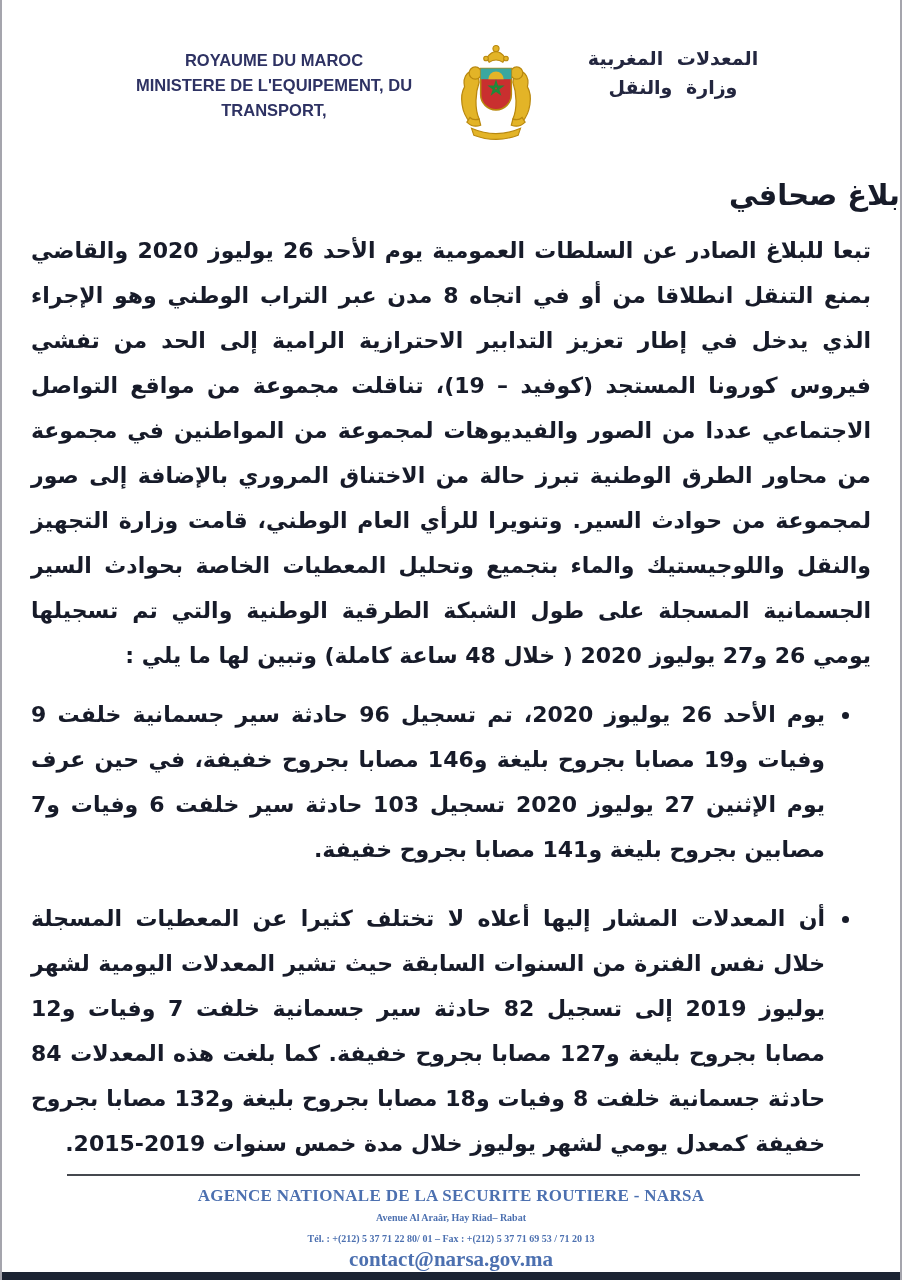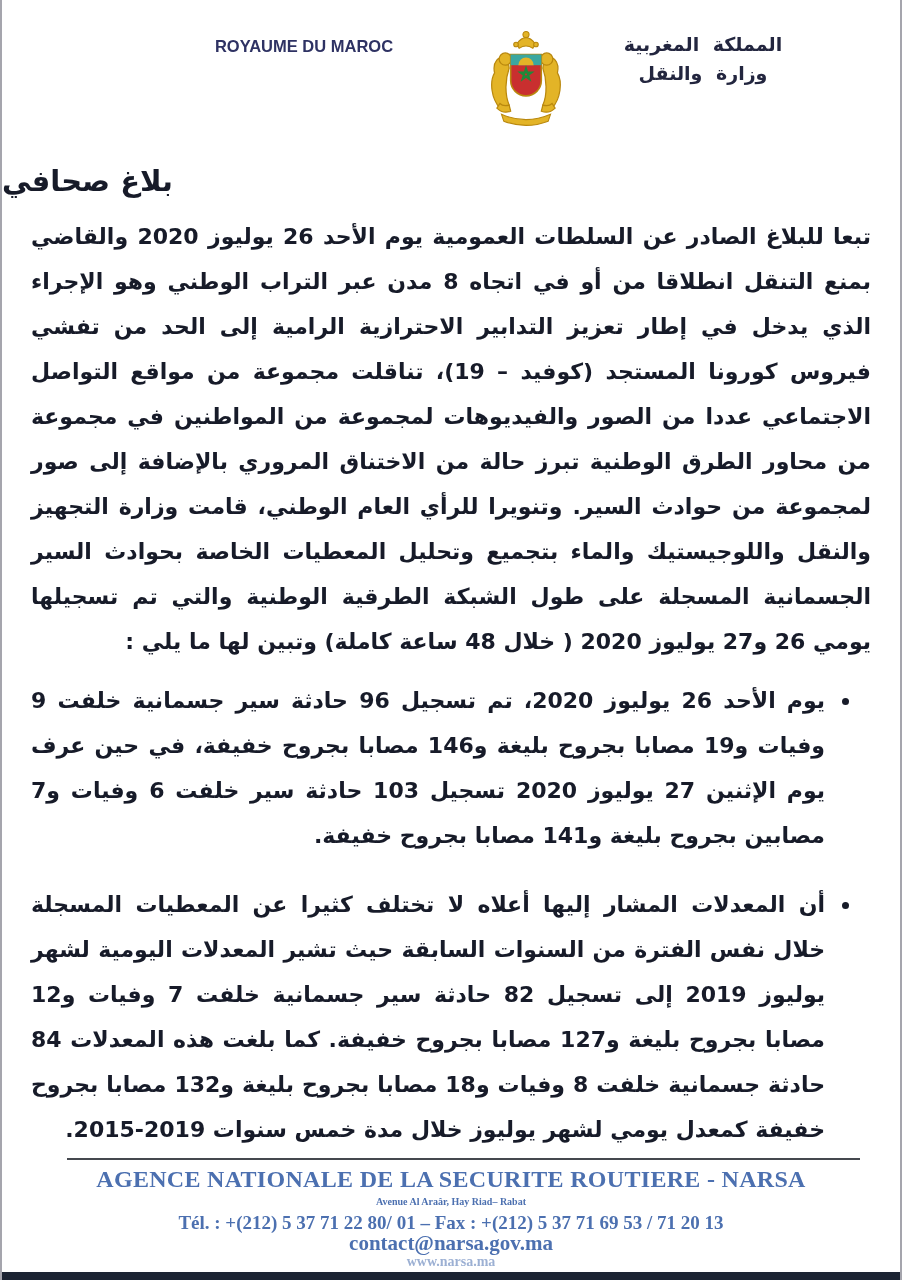--- a/index.html
+++ b/index.html
@@ -9,22 +9,22 @@
     margin:0 auto;
     background:#fff;
     box-sizing:border-box;
     border-left:2px solid var(--edge,#a5a5ad);
     border-right:2px solid var(--edge,#a5a5ad);
     overflow:hidden;
     font-family:"DejaVu Sans", sans-serif;
   }
   
   .letterhead{
-    display:flex;justify-content:flex-end;align-items:flex-start;
-    padding:28px 66px 0 66px;
+    display:flex;justify-content:center;align-items:flex-start;
+    padding:42px 66px 0 66px;
   }
   .ministry-fr{
     width:352px;
     text-align:center;
     color:var(--navy,#2e3263);
     font-family:"Liberation Sans", sans-serif;
     font-weight:bold;
     font-size:16.5px;
     line-height:25px;
     padding-top:6px;
@@ -37,21 +37,21 @@
     color:var(--navy-dark,#23263f);
     font-weight:bold;
     font-size:19px;
     line-height:29px;
     word-spacing:7px;
     padding-top:2px;
   }
   
   .doc-title{
     margin:34px 0 0 0;
-    text-align:left;
+    text-align:right;
     direction:rtl;
     color:var(--ink,#171b29);
     font-size:29px;
     font-weight:bold;
   }
   
   .doc-body{
     direction:rtl;
     padding:0 29px;
     color:var(--ink,#171b29);
@@ -75,38 +75,39 @@
     position:absolute;left:0;right:0;bottom:10px;
     text-align:center;
     color:var(--footer-blue,#4c70b0);
     font-family:"Liberation Serif", serif;
   }
   .footer-divider{
     height:0;
     border-top:2px solid var(--divider,#45484f);
     margin:0 40px 8px 65px;
   }
-  .agency-name{font-size:24px;font-weight:bold;letter-spacing:.3px;line-height:23px;}
+  .agency-name{font-size:17px;font-weight:bold;letter-spacing:.3px;line-height:23px;}
   .agency-address{font-size:10px;font-weight:bold;line-height:21px;}
-  .agency-phone{font-size:19px;font-weight:bold;line-height:21px;}
+  .agency-phone{font-size:10px;font-weight:bold;line-height:21px;}
   .agency-email{font-size:21px;font-weight:bold;line-height:21px;}
   .agency-web{font-size:14px;font-weight:bold;line-height:16px;opacity:.55;}
   .bottom-bar{
     position:absolute;left:0;right:0;bottom:0;height:8px;
     background:var(--bar,#1c2433);
   }
 </style>
 </head>
 <body>
 
 <div class="page">
 
   <header class="letterhead">
     <div class="ministry-fr">
       <div>ROYAUME DU MAROC</div>
+      <div>MINISTERE DE L'EQUIPEMENT, DU TRANSPORT,</div>
     </div>
 
     <div class="emblem">
       <svg viewBox="0 0 120 132" width="92" height="102" aria-hidden="true">
 
         <g style="stroke:var(--gold-dark);stroke-width:1.4;fill:var(--gold);">
           <circle cx="60" cy="8" r="4"></circle>
           <path d="M48,20 Q60,4 72,20 L69,26 Q60,20 51,26 Z"></path>
           <circle cx="47" cy="21" r="3"></circle>
           <circle cx="73" cy="21" r="3"></circle>
@@ -129,21 +130,21 @@
           <path d="M40,34 h40 v14 h-40 Z" style="fill:var(--teal);"></path>
           <path d="M50,48 a10,10 0 0 1 20,0 Z" style="fill:var(--gold);"></path>
           <polygon points="60,52 64.7,66.5 52.4,57.5 67.6,57.5 55.3,66.5" style="fill:none;stroke:var(--green);stroke-width:2.4;"></polygon>
         </g>
 
         <path d="M28,112 q32,14 64,0 l-3,9 q-29,11 -58,0 Z" style="fill:var(--gold);stroke:var(--gold-dark);stroke-width:1.4;"></path>
       </svg>
     </div>
 
     <div class="ministry-ar">
-      <div>المملكة المغربية</div>
+      <div>المعدلات المغربية</div>
       <div>وزارة والنقل</div>
     </div>
   </header>
 
   <h1 class="doc-title">بلاغ صحافي</h1>
 
   <main class="doc-body">
     <p>تبعا للبلاغ الصادر عن السلطات العمومية يوم الأحد 26 يوليوز 2020 والقاضي بمنع التنقل انطلاقا من أو في اتجاه 8 مدن عبر التراب الوطني وهو الإجراء الذي يدخل في إطار تعزيز التدابير الاحترازية الرامية إلى الحد من تفشي فيروس كورونا المستجد (كوفيد – 19)، تناقلت مجموعة من مواقع التواصل الاجتماعي عددا من الصور والفيديوهات لمجموعة من المواطنين في مجموعة من محاور الطرق الوطنية تبرز حالة من الاختناق المروري بالإضافة إلى صور لمجموعة من حوادث السير. وتنويرا للرأي العام الوطني، قامت وزارة التجهيز والنقل واللوجيستيك والماء بتجميع وتحليل المعطيات الخاصة بحوادث السير الجسمانية المسجلة على طول الشبكة الطرقية الوطنية والتي تم تسجيلها يومي 26 و27 يوليوز 2020 ( خلال 48 ساعة كاملة) وتبين لها ما يلي :</p>
     <ul class="findings">
       <li>يوم الأحد 26 يوليوز 2020، تم تسجيل 96 حادثة سير جسمانية خلفت 9 وفيات و19 مصابا بجروح بليغة و146 مصابا بجروح خفيفة، في حين عرف يوم الإثنين 27 يوليوز 2020 تسجيل 103 حادثة سير خلفت 6 وفيات و7 مصابين بجروح بليغة و141 مصابا بجروح خفيفة.</li>
@@ -151,17 +152,16 @@
 
     </ul>
   </main>
 
   <footer class="footer">
     <div class="footer-divider"></div>
     <div class="agency-name">AGENCE NATIONALE DE LA SECURITE ROUTIERE - NARSA</div>
     <div class="agency-address">Avenue Al Araâr, Hay Riad– Rabat</div>
     <div class="agency-phone">Tél. : +(212) 5 37 71 22 80/ 01   –   Fax : +(212) 5 37 71 69 53 / 71 20 13</div>
     <div class="agency-email">contact@narsa.gov.ma</div>
-    <div class="agency-web">www.narsa.ma</div>
   </footer>
 
   <div class="bottom-bar"></div>
 </div>
 
 </body></html>

